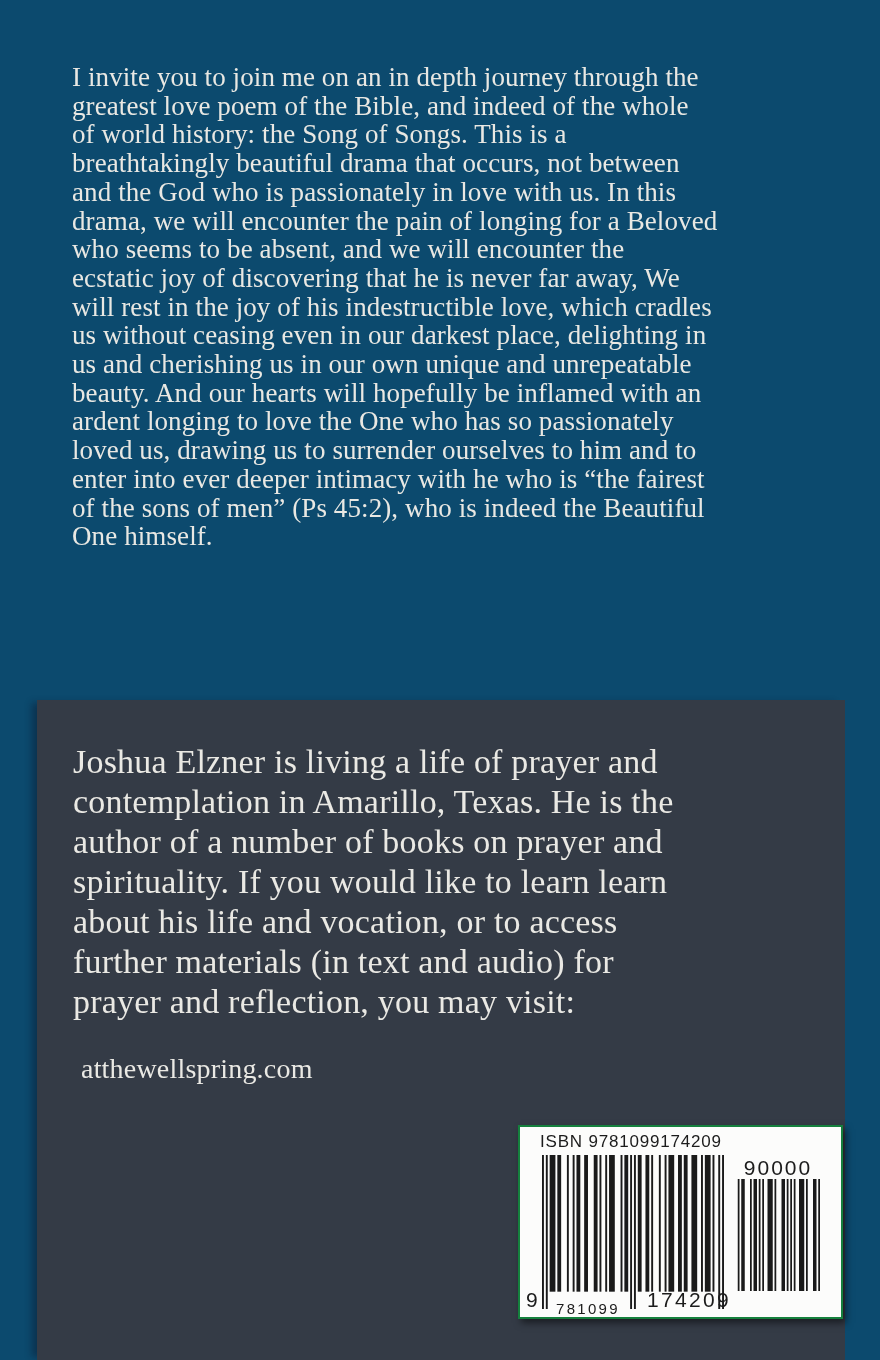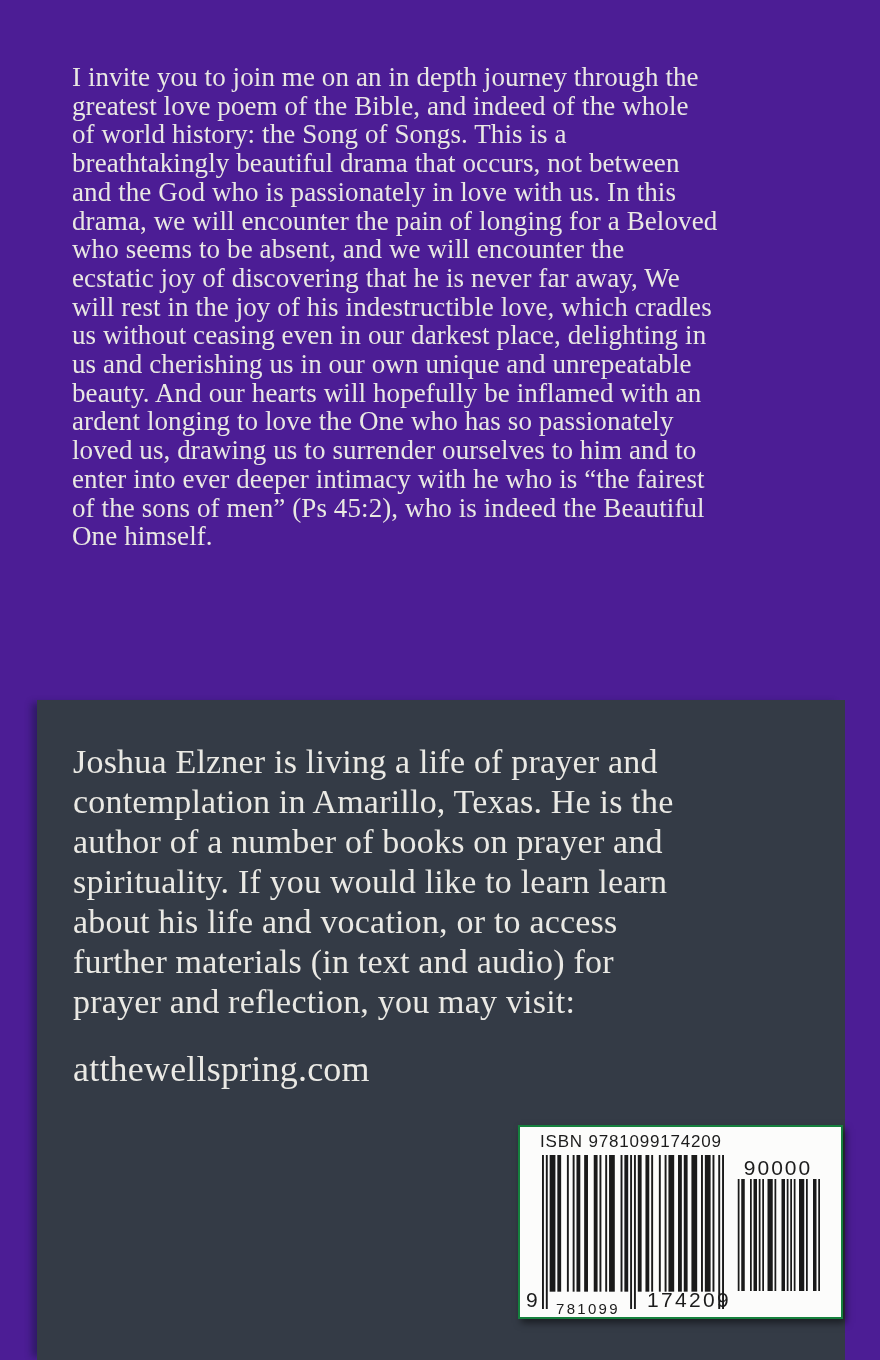--- a/index.html
+++ b/index.html
@@ -1,21 +1,21 @@
 <!DOCTYPE html>
 <html><head>
 <meta charset="utf-8">
 <style>
   html, body { margin: 0; padding: 0; background: #202430; }
   .cover {
     position: relative;
     width: 880px;
     height: 1360px;
     margin: 0 auto;
-    background: #4c1d95;
+    background: #0c4a6e;
     overflow: hidden;
     font-family: "Liberation Serif", serif;
   }
   
   .blurb {
     position: absolute;
     left: 72px;
     top: 63px;
     width: 780px;
     color: #e9e8e3;
@@ -40,22 +40,23 @@
     left: 36px;
     top: 42px;
     color: #eae9e4;
     font-size: 34px;
     line-height: 40px;
     letter-spacing: 0.2px;
   }
   .bio .bl { white-space: nowrap; }
   .website {
     margin-top: 27px;
-    font-size: 36px;
+    font-size: 28px;
     letter-spacing: 0.2px;
+    margin-left: 8px;
   }
   
   .barcode-panel {
     position: absolute;
     left: 481px;
     top: 425px;
     width: 325px;
     height: 194px;
     box-sizing: border-box;
     background: #fcfcfb;

